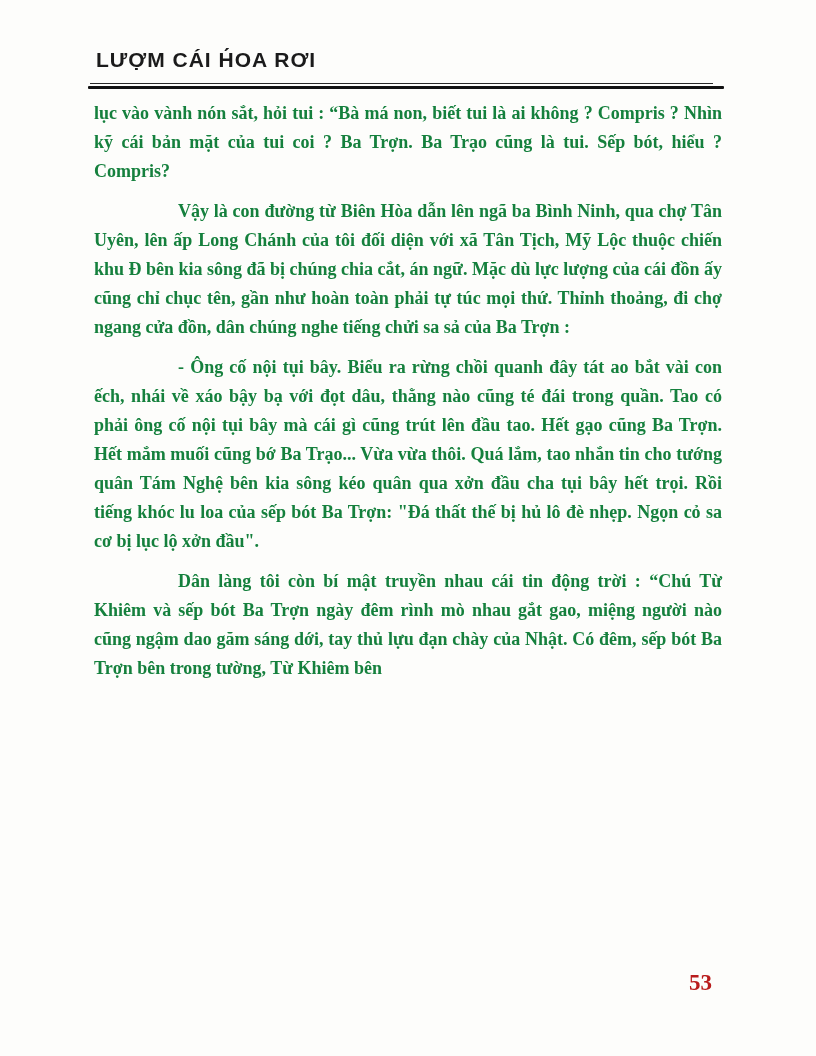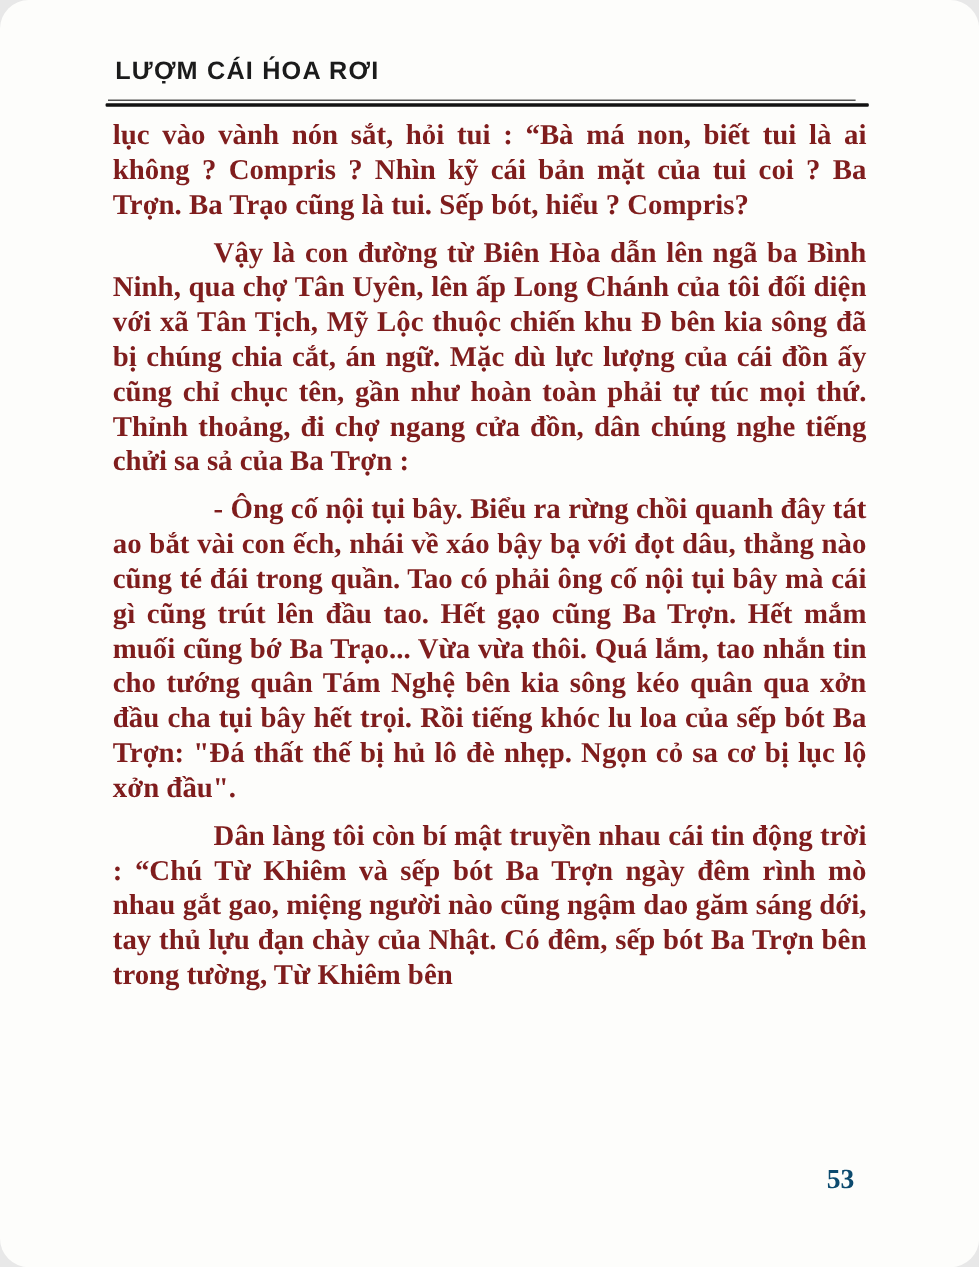--- a/index.html
+++ b/index.html
@@ -9,21 +9,20 @@
   }
   .page {
     position: relative;
     width: 816px;
     height: 1056px;
     margin: 0 auto;
     background: #fdfdfb;
     color: #161616;
     overflow: hidden;
     font-family: "Liberation Serif", serif;
-    border-radius: 24px;
   }
   .running-head {
     position: absolute;
     left: 96px;
     top: 48px;
     font-family: "Liberation Sans", sans-serif;
     font-size: 21px;
     font-weight: 600;
     letter-spacing: 1px;
     color: #1b1b1b;
@@ -45,39 +44,39 @@
     top: -3px;
     width: 98%;
     height: 1px;
     background: #2a2a2a;
   }
   .body-text {
     position: absolute;
     left: 94px;
     top: 99px;
     width: 628px;
-    font-size: 24px;
+    font-size: 18px;
     line-height: 29px;
     font-weight: bold;
     text-align: justify;
-    color: #7f1d1d;
+    color: #15803d;
   }
   .body-text p {
     margin: 0 0 11px 0;
   }
   .body-text p.indent {
     text-indent: 84px;
   }
   .page-number {
     position: absolute;
     top: 970px;
     right: 104px;
     font-size: 23px;
     font-weight: bold;
-    color: #0c4a6e;
+    color: #b91c1c;
   }
 </style>
 </head>
 <body>
 
 <div class="page">
   <div class="running-head">LƯỢM CÁI H́OA RƠI</div>
   <div class="head-rule"></div>
   <div class="body-text">
       <p>lục vào vành nón sắt, hỏi tui : “Bà má non, biết tui là ai không ? Compris ? Nhìn kỹ cái bản mặt của tui coi ? Ba Trợn. Ba Trạo cũng là tui. Sếp bót, hiểu ? Compris?</p>

